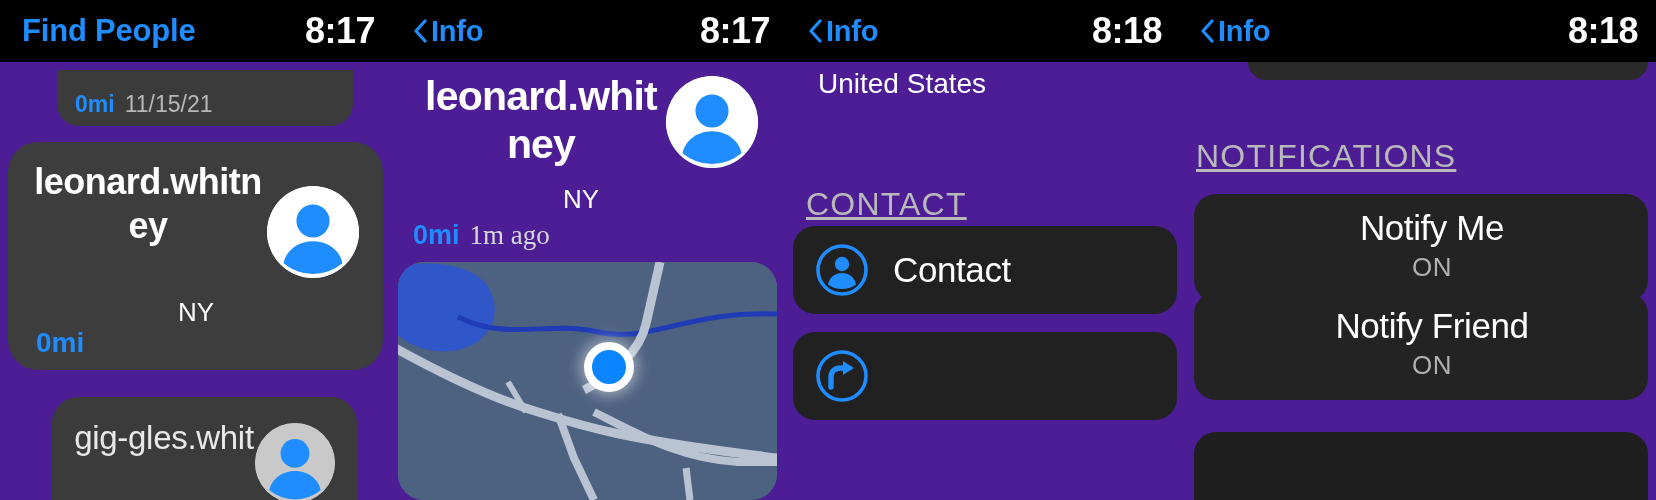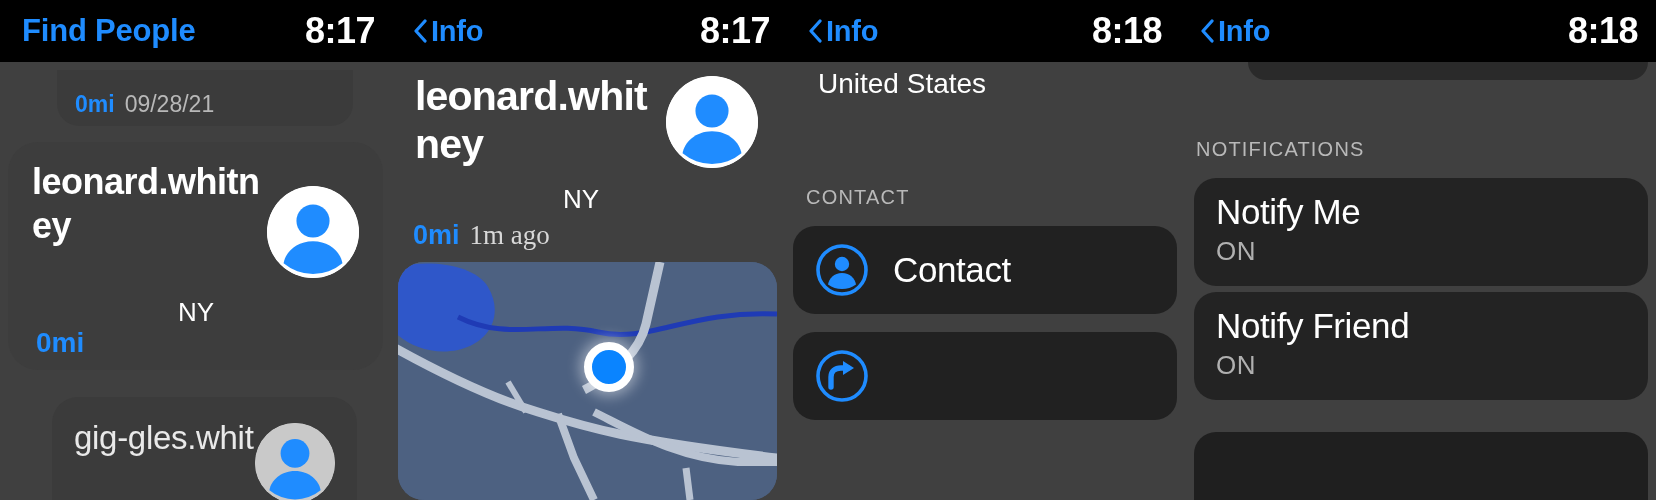--- a/index.html
+++ b/index.html
@@ -3,21 +3,21 @@
 <meta charset="utf-8">
 <style>
   html,body{margin:0;padding:0;background:#000;}
   body{
     width:1656px;height:500px;overflow:hidden;
     font-family:"Liberation Sans","DejaVu Sans",sans-serif;
     -webkit-font-smoothing:antialiased;
   }
   .screens{display:flex;width:1656px;height:500px;position:relative;}
 
-  .panel{position:relative;height:500px;background:#404040;overflow:hidden;flex:0 0 auto;}
+  .panel{position:relative;height:500px;background:#4c1d95;overflow:hidden;flex:0 0 auto;text-align:center;}
   .p1{width:393px;}
   .p2{width:395px;}
   .p3{width:392px;}
   .p4{width:476px;}
 
   
   .statusbar{
     position:absolute;top:0;left:0;right:0;height:62px;
     display:flex;align-items:center;z-index:30;
     background:#000;
@@ -109,22 +109,22 @@
     background:#0a84ff;border:8px solid #fff;box-sizing:border-box;
     box-shadow:0 0 14px 4px rgba(255,255,255,.45);
   }
 
   
   .p3-body{position:absolute;top:62px;left:0;right:0;bottom:0;}
   .country{
     position:absolute;left:30px;top:6px;color:#fff;font-size:28px;font-weight:500;
   }
   .section-head{
-    position:absolute;left:18px;color:#b9b9b9;font-size:20px;
-    font-weight:400;letter-spacing:1.2px;
+    position:absolute;left:18px;color:#b9b9b9;font-size:32px;
+    font-weight:400;letter-spacing:1.2px;text-decoration:underline;
   }
   .p3 .section-head{top:124px;}
   .action{
     position:absolute;left:5px;width:384px;height:88px;
     background:#212121;border-radius:22px;
     display:flex;align-items:center;gap:24px;padding-left:22px;box-sizing:border-box;
   }
   .action .ico{width:54px;height:54px;flex:0 0 auto;}
   .action .ico svg{display:block;}
   .action .lbl{color:#fff;font-size:35px;font-weight:500;letter-spacing:-0.4px;}
@@ -137,21 +137,21 @@
     position:absolute;left:68px;width:400px;top:0px;height:18px;
     background:#2a2a2a;border-radius:0 0 18px 18px;
   }
   .p4 .section-head{top:76px;left:16px;}
   .notif{
     position:absolute;left:14px;width:454px;height:108px;
     background:#232323;border-radius:22px;box-sizing:border-box;padding:12px 0 0 22px;
   }
   .notif .title{color:#fff;font-size:35px;font-weight:500;letter-spacing:-0.4px;line-height:1.25;}
   .notif .state{color:#b0b0b0;font-size:26px;font-weight:400;letter-spacing:0.5px;margin-top:2px;}
-  .n1{top:116px;}
+  .n1{top:132px;}
   .n2{top:230px;}
   .card-sliver-bottom{
     position:absolute;left:14px;width:454px;top:370px;height:70px;
     background:#1f1f1f;border-radius:22px 22px 0 0;
   }
 
   .watermark{
     position:absolute;right:14px;bottom:6px;z-index:60;
     color:#2cc6b8;font-size:40px;font-weight:700;font-style:italic;
     letter-spacing:2px;white-space:nowrap;
@@ -168,21 +168,21 @@
     <div class="statusbar">
       <div class="nav-title">Find People</div>
       <div class="clock">8:17</div>
     </div>
 
     <div class="list">
 
       <div class="card-partial-top">
         <div class="meta-row">
           <span class="mi">0mi</span>
-          <span class="date">09/28/21</span>
+          <span class="date">11/15/21</span>
         </div>
       </div>
 
       <div class="card-main">
         <div class="name">leonard.whitney</div>
         <div class="avatar">
           <svg viewBox="0 0 100 100">
               <circle cx="50" cy="50" r="50" fill="#ffffff"></circle>
               <circle cx="50" cy="38" r="18" fill="#1f8cff"></circle>
               <path d="M50 60c-18 0-30 12-32 24a50 50 0 0064 0c-2-12-14-24-32-24z" fill="#1f8cff"></path>

